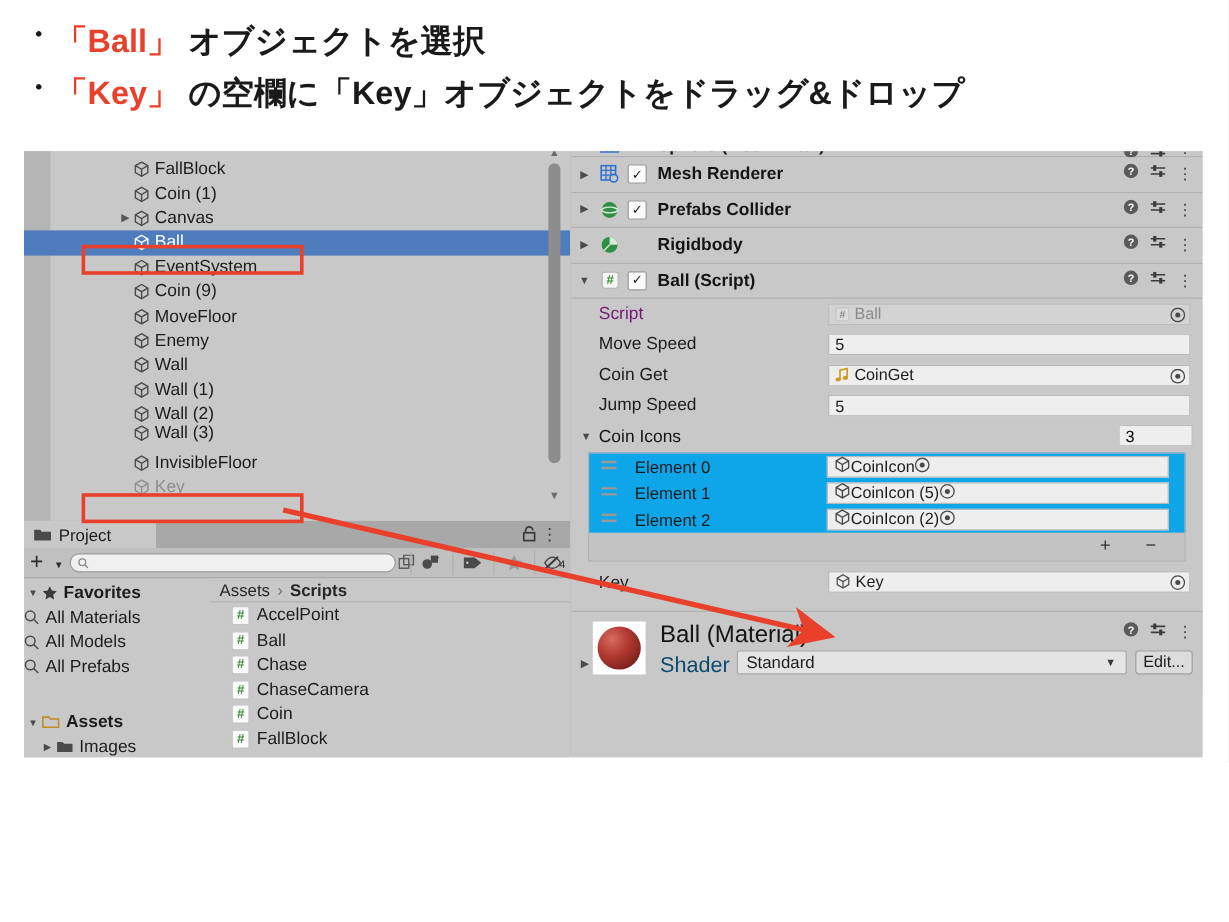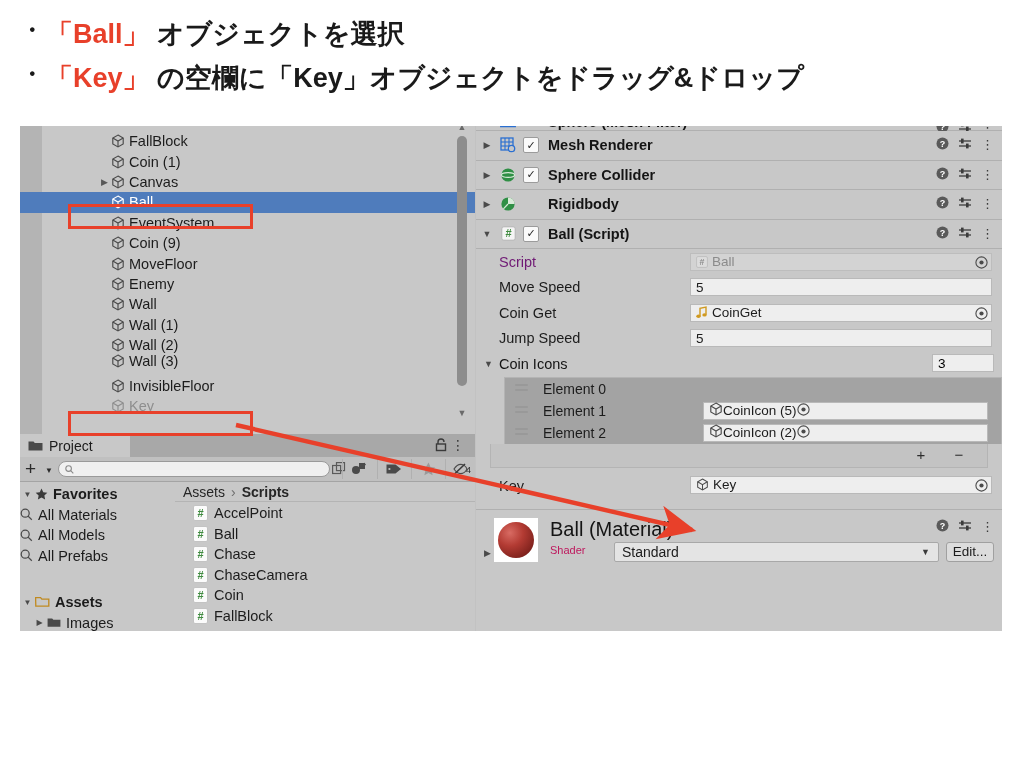--- a/index.html
+++ b/index.html
@@ -120,41 +120,41 @@
     padding-left:5px;font-size:13.5px;color:#1c1c1c;
   }
   .fld.ro{background:#d3d3d3;color:#8b8b8b;border-color:#bdbdbd;}
   .fld .oico{position:absolute;right:3px;top:2px;}
   .fld .pre{margin-right:4px;display:inline-flex;align-items:center;}
 
   .arrhdr{height:25.5px;position:relative;display:flex;align-items:center;}
   .arrhdr .tw{position:absolute;left:8px;font-size:9px;color:#4a4a4a;}
   .arrhdr .t{position:absolute;left:23px;font-size:14.5px;font-weight:normal;color:#141414;}
   .szfld{position:absolute;right:8px;top:3px;width:62px;height:18px;background:#eeeeee;border:1px solid #b9b9b9;box-sizing:border-box;display:flex;align-items:center;padding-left:5px;font-size:13.5px;}
-  .arrbox{position:relative;margin-left:28px;width:496px;background:#a3a3a3;border:1px solid #b4b4b4;border-bottom:none;}
+  .arrbox{position:relative;margin-left:14px;width:496px;background:#0ea5e9;border:1px solid #b4b4b4;border-bottom:none;}
   .elrow{height:22px;display:flex;align-items:center;position:relative;}
   .grip{position:absolute;left:10px;top:6px;width:13px;height:8px;}
   .grip i{display:block;height:2px;background:#999999;margin-bottom:3px;border-radius:1px;}
   .elrow .el{position:absolute;left:38px;font-size:14px;color:#1c1c1c;}
   .elrow .fld2{
     position:absolute;left:198px;width:285px;height:18px;background:#eeeeee;border:1px solid #b9b9b9;
     box-sizing:border-box;display:flex;align-items:center;padding-left:5px;font-size:13.5px;color:#1c1c1c;
   }
   .pmbar{position:relative;height:23px;margin-left:14px;width:496px;background:#c3c3c3;border:1px solid #b4b4b4;border-top:none;}
   .pmbar .pm{position:absolute;top:2px;width:36px;height:18px;display:flex;align-items:center;justify-content:center;font-size:15px;color:#2d2d2d;}
   .pmbar .p1{right:48px;}
   .pmbar .p2{right:10px;}
 
   
   .matblk{position:relative;margin-top:7px;background:#c8c8c8;border-top:1px solid #b0b0b0;height:68px;}
   .matprev{position:absolute;left:18px;top:8px;width:44px;height:44px;background:#ffffff;display:flex;align-items:center;justify-content:center;}
   .matball{width:36px;height:36px;border-radius:50%;
     background:radial-gradient(circle at 33% 30%, #d86b63 0%, #b33b33 38%, #7d211c 78%, #5a1512 100%);}
   .mattitle{position:absolute;left:74px;top:8px;font-size:20px;color:#141414;}
-  .matshl{position:absolute;left:74px;top:34px;font-size:11px;color:#be185d;}
+  .matshl{position:absolute;left:74px;top:34px;font-size:18px;color:#0c4a6e;}
   .mattw{position:absolute;left:8px;top:38px;font-size:9px;color:#4a4a4a;}
   .shdrop{
     position:absolute;left:138px;top:32px;width:325px;height:20px;background:#e4e4e4;
     border:1px solid #a8a8a8;border-radius:2px;box-sizing:border-box;
     display:flex;align-items:center;padding-left:7px;font-size:14px;color:#1c1c1c;
   }
   .shdrop .car{position:absolute;right:8px;font-size:9px;color:#3a3a3a;}
   .editbtn{
     position:absolute;left:470px;top:32px;width:48px;height:20px;background:#dcdcdc;
     border:1px solid #a0a0a0;border-radius:3px;box-sizing:border-box;
@@ -549,21 +549,21 @@
         </div>
         <div class="comp">
           <span class="tw">▶</span>
           <span class="cicon">
             <svg width="16" height="16" viewBox="0 0 16 16">
               <circle cx="8" cy="8" r="6.6" fill="#2f8f45"></circle>
               <ellipse cx="8" cy="8" rx="6.6" ry="2.4" fill="none" stroke="#d8ead8" stroke-width="1.2"></ellipse>
             </svg>
           </span>
           <span class="chk">✓</span>
-          <span class="ctitle">Sphere Collider</span>
+          <span class="ctitle">Prefabs Collider</span>
           <span class="tools">
             <span><svg width="13" height="13" viewBox="0 0 13 13">
                 <circle cx="6.5" cy="6.5" r="6" fill="#5a5a5a"></circle>
                 <text x="6.5" y="10" font-size="9" fill="#fff" text-anchor="middle" font-family="Liberation Sans" font-weight="bold">?</text>
               </svg></span>
             <span><svg width="14" height="13" viewBox="0 0 14 13">
                 <line x1="1" y1="4" x2="13" y2="4" stroke="#3c3c3c" stroke-width="1.3"></line>
                 <line x1="1" y1="9" x2="13" y2="9" stroke="#3c3c3c" stroke-width="1.3"></line>
                 <rect x="3" y="1.6" width="2.6" height="4.8" fill="#3c3c3c"></rect>
                 <rect x="8" y="6.6" width="2.6" height="4.8" fill="#3c3c3c"></rect>
@@ -678,20 +678,31 @@
       </div>
 
       <div class="arrbox">
         <div id="array-rows">
             <div class="elrow">
               <span class="grip">
                 <i></i>
                 <i></i>
               </span>
               <span class="el">Element 0</span>
+              <span class="fld2">
+                <span class="pre"><svg width="14" height="14" viewBox="0 0 14 14">
+                    <path d="M7 1.1l5.2 3v5.8L7 12.9 1.8 9.9V4.1z" fill="none" stroke="#4a4a4a" stroke-width="1.15"></path>
+                    <path d="M1.8 4.1L7 7.1l5.2-3M7 7.1v5.8" fill="none" stroke="#4a4a4a" stroke-width="1.15"></path>
+                  </svg></span>
+                <span>CoinIcon</span>
+                <span class="oico"><svg width="13" height="13" viewBox="0 0 13 13">
+                    <circle cx="6.5" cy="6.5" r="5.6" fill="none" stroke="#4a4a4a" stroke-width="1.1"></circle>
+                    <circle cx="6.5" cy="6.5" r="2.1" fill="#4a4a4a"></circle>
+                  </svg></span>
+              </span>
             </div>
             <div class="elrow">
               <span class="grip">
                 <i></i>
                 <i></i>
               </span>
               <span class="el">Element 1</span>
               <span class="fld2">
                 <span class="pre"><svg width="14" height="14" viewBox="0 0 14 14">
                     <path d="M7 1.1l5.2 3v5.8L7 12.9 1.8 9.9V4.1z" fill="none" stroke="#4a4a4a" stroke-width="1.15"></path>

